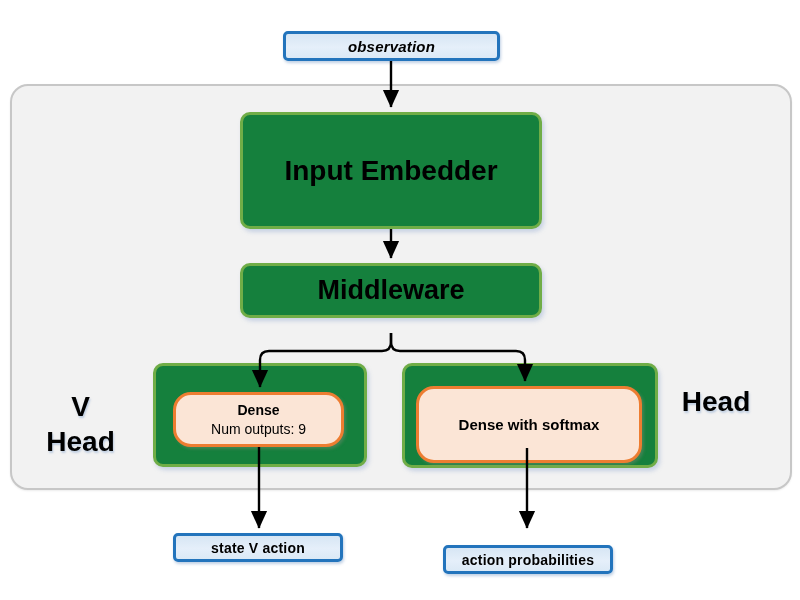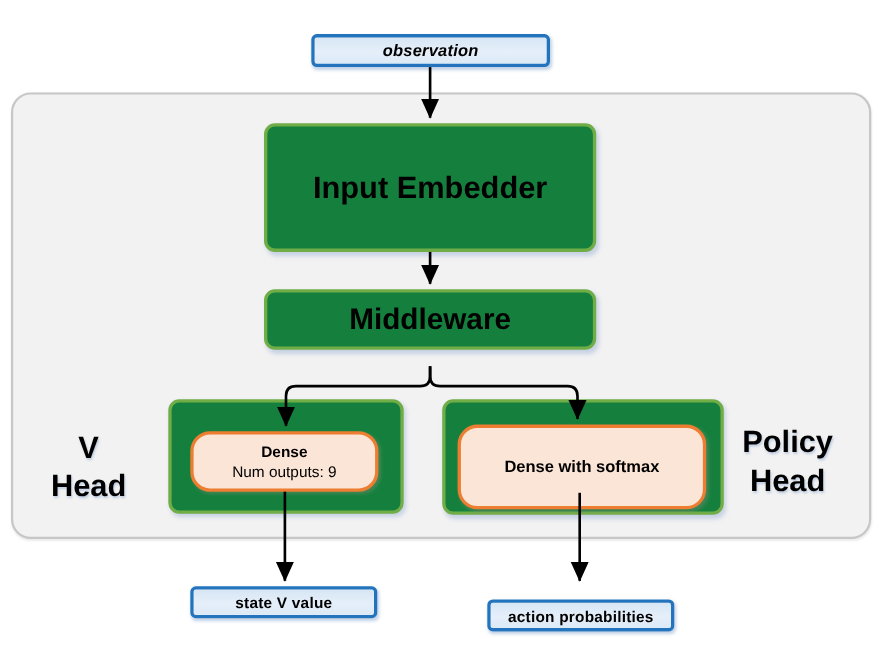--- a/index.html
+++ b/index.html
@@ -120,26 +120,25 @@
   <div class="abs head-label label-v-head">
     <div>V</div>
     <div>Head</div>
   </div>
 
   <div class="abs green-node box-policy-head"></div>
   <div class="abs orange-node node-policy-dense">
     <div class="dense-title">Dense with softmax</div>
   </div>
   <div class="abs head-label label-policy-head">
-    <div>Policy</div>
     <div>Head</div>
   </div>
 
   <div class="abs blue-node node-state-v">
-    <span>state V value</span>
+    <span>state V action</span>
   </div>
   <div class="abs blue-node node-action-prob">
     <span>action probabilities</span>
   </div>
 
   <svg class="arrows-svg" viewBox="0 0 800 600">
     <defs>
       <marker id="arrowhead" viewBox="0 0 10 10" refX="8.2" refY="5" markerWidth="8.8" markerHeight="8.8" orient="auto">
         <path d="M0,1.1 L8.6,5 L0,8.9 z" fill="#000000"></path>
       </marker>

